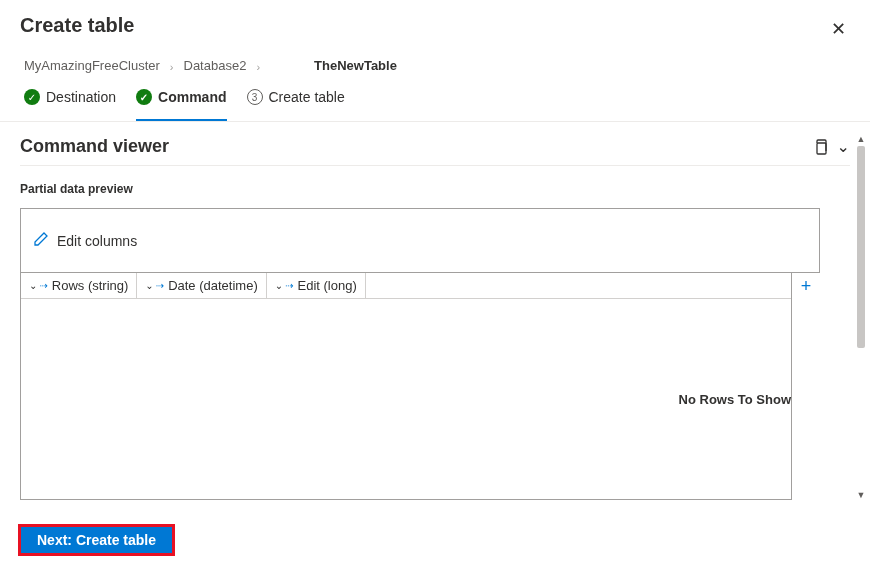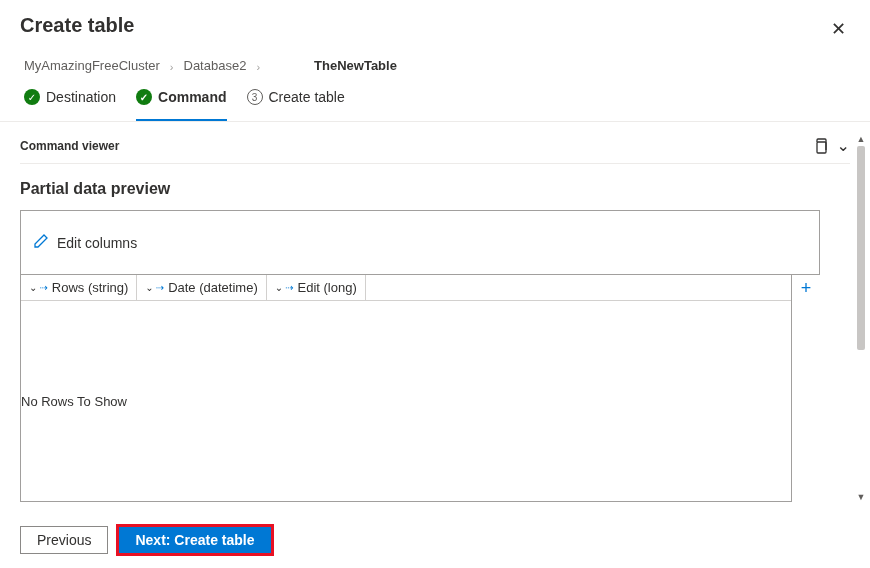--- a/index.html
+++ b/index.html
@@ -64,25 +64,25 @@
 
     .content { padding: 14px 20px 0 20px; position: relative; }
 
     .section-header {
       display: flex;
       justify-content: space-between;
       align-items: center;
       padding-bottom: 8px;
       border-bottom: 1px solid #edebe9;
     }
-    .section-title { font-size: 12px; font-weight: 600; color: #323130; }
+    .section-title { font-size: 18px; font-weight: 600; color: #323130; }
     .section-actions { display: flex; align-items: center; gap: 10px; color: #323130; }
     .icon-btn { background: none; border: none; cursor: pointer; font-size: 14px; color: #323130; display: inline-flex; align-items: center; }
 
-    .subtitle { font-size: 16px; font-weight: 600; color: #323130; margin: 16px 0 12px; }
+    .subtitle { font-size: 12px; font-weight: 600; color: #323130; margin: 16px 0 12px; }
 
     .edit-columns {
       border: 1px solid #a19f9d;
       padding: 22px 12px;
       display: flex;
       align-items: center;
       gap: 8px;
       cursor: pointer;
       font-size: 14px;
       color: #323130;
@@ -113,23 +113,24 @@
       gap: 2px;
       padding: 5px 8px;
       border-right: 1px solid #d2d0ce;
     }
     .chev { font-size: 10px; color: #323130; }
     .type-icon { color: #0078d4; font-size: 10px; margin-right: 2px; }
     .grid-body {
       height: 200px;
       display: flex;
       align-items: center;
-      justify-content: flex-start;
+      justify-content: flex-end;
       font-size: 13px;
       color: #323130;
+      font-weight: bold;
     }
     .add-col {
       width: 28px;
       display: flex;
       align-items: flex-start;
       justify-content: center;
       padding-top: 4px;
     }
     .add-col button {
       background: none; border: none;
@@ -276,16 +277,15 @@
 
   <div class="scroll-track">
     <span class="scroll-arrow">▲</span>
     <div class="scroll-thumb"></div>
     <span class="scroll-arrow" style="margin-top:140px;">▼</span>
   </div>
 </div>
 
 <div class="footer">
   <div class="footer-left">
-    <button class="btn">Previous</button>
     <button class="btn btn-primary btn-highlighted">Next: Create table</button>
   </div>
 </div>
 
 </body></html>

